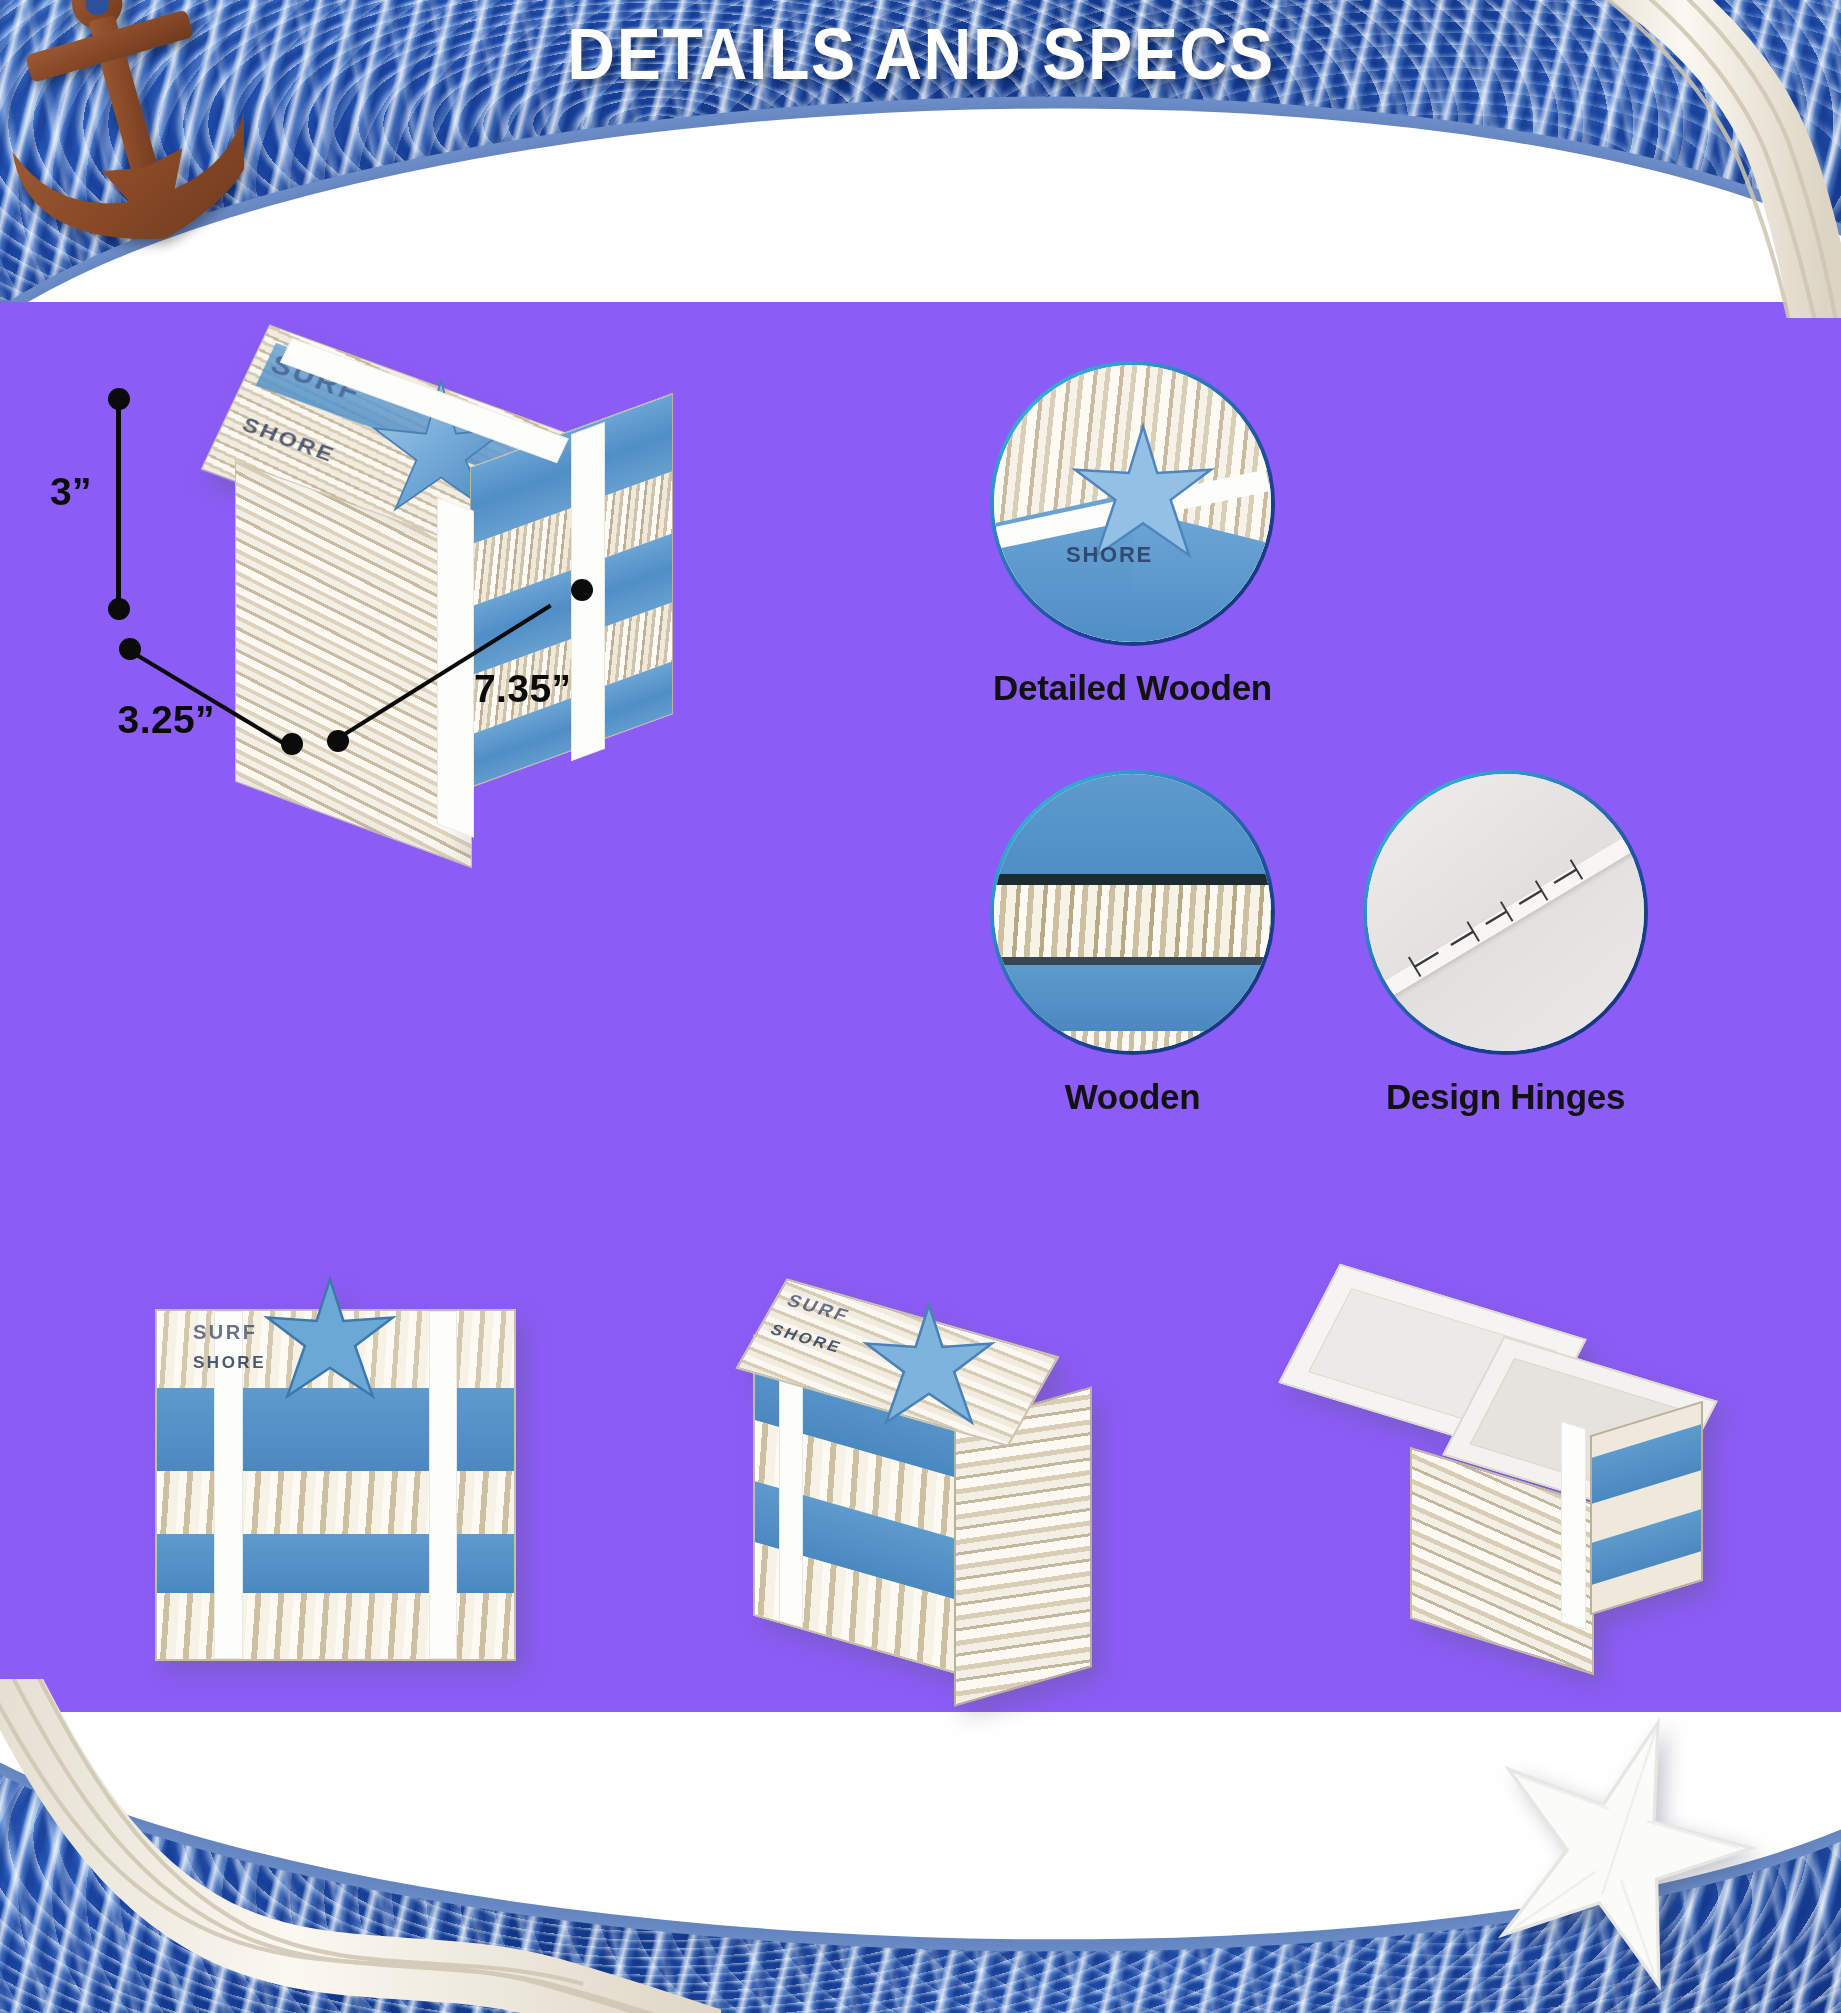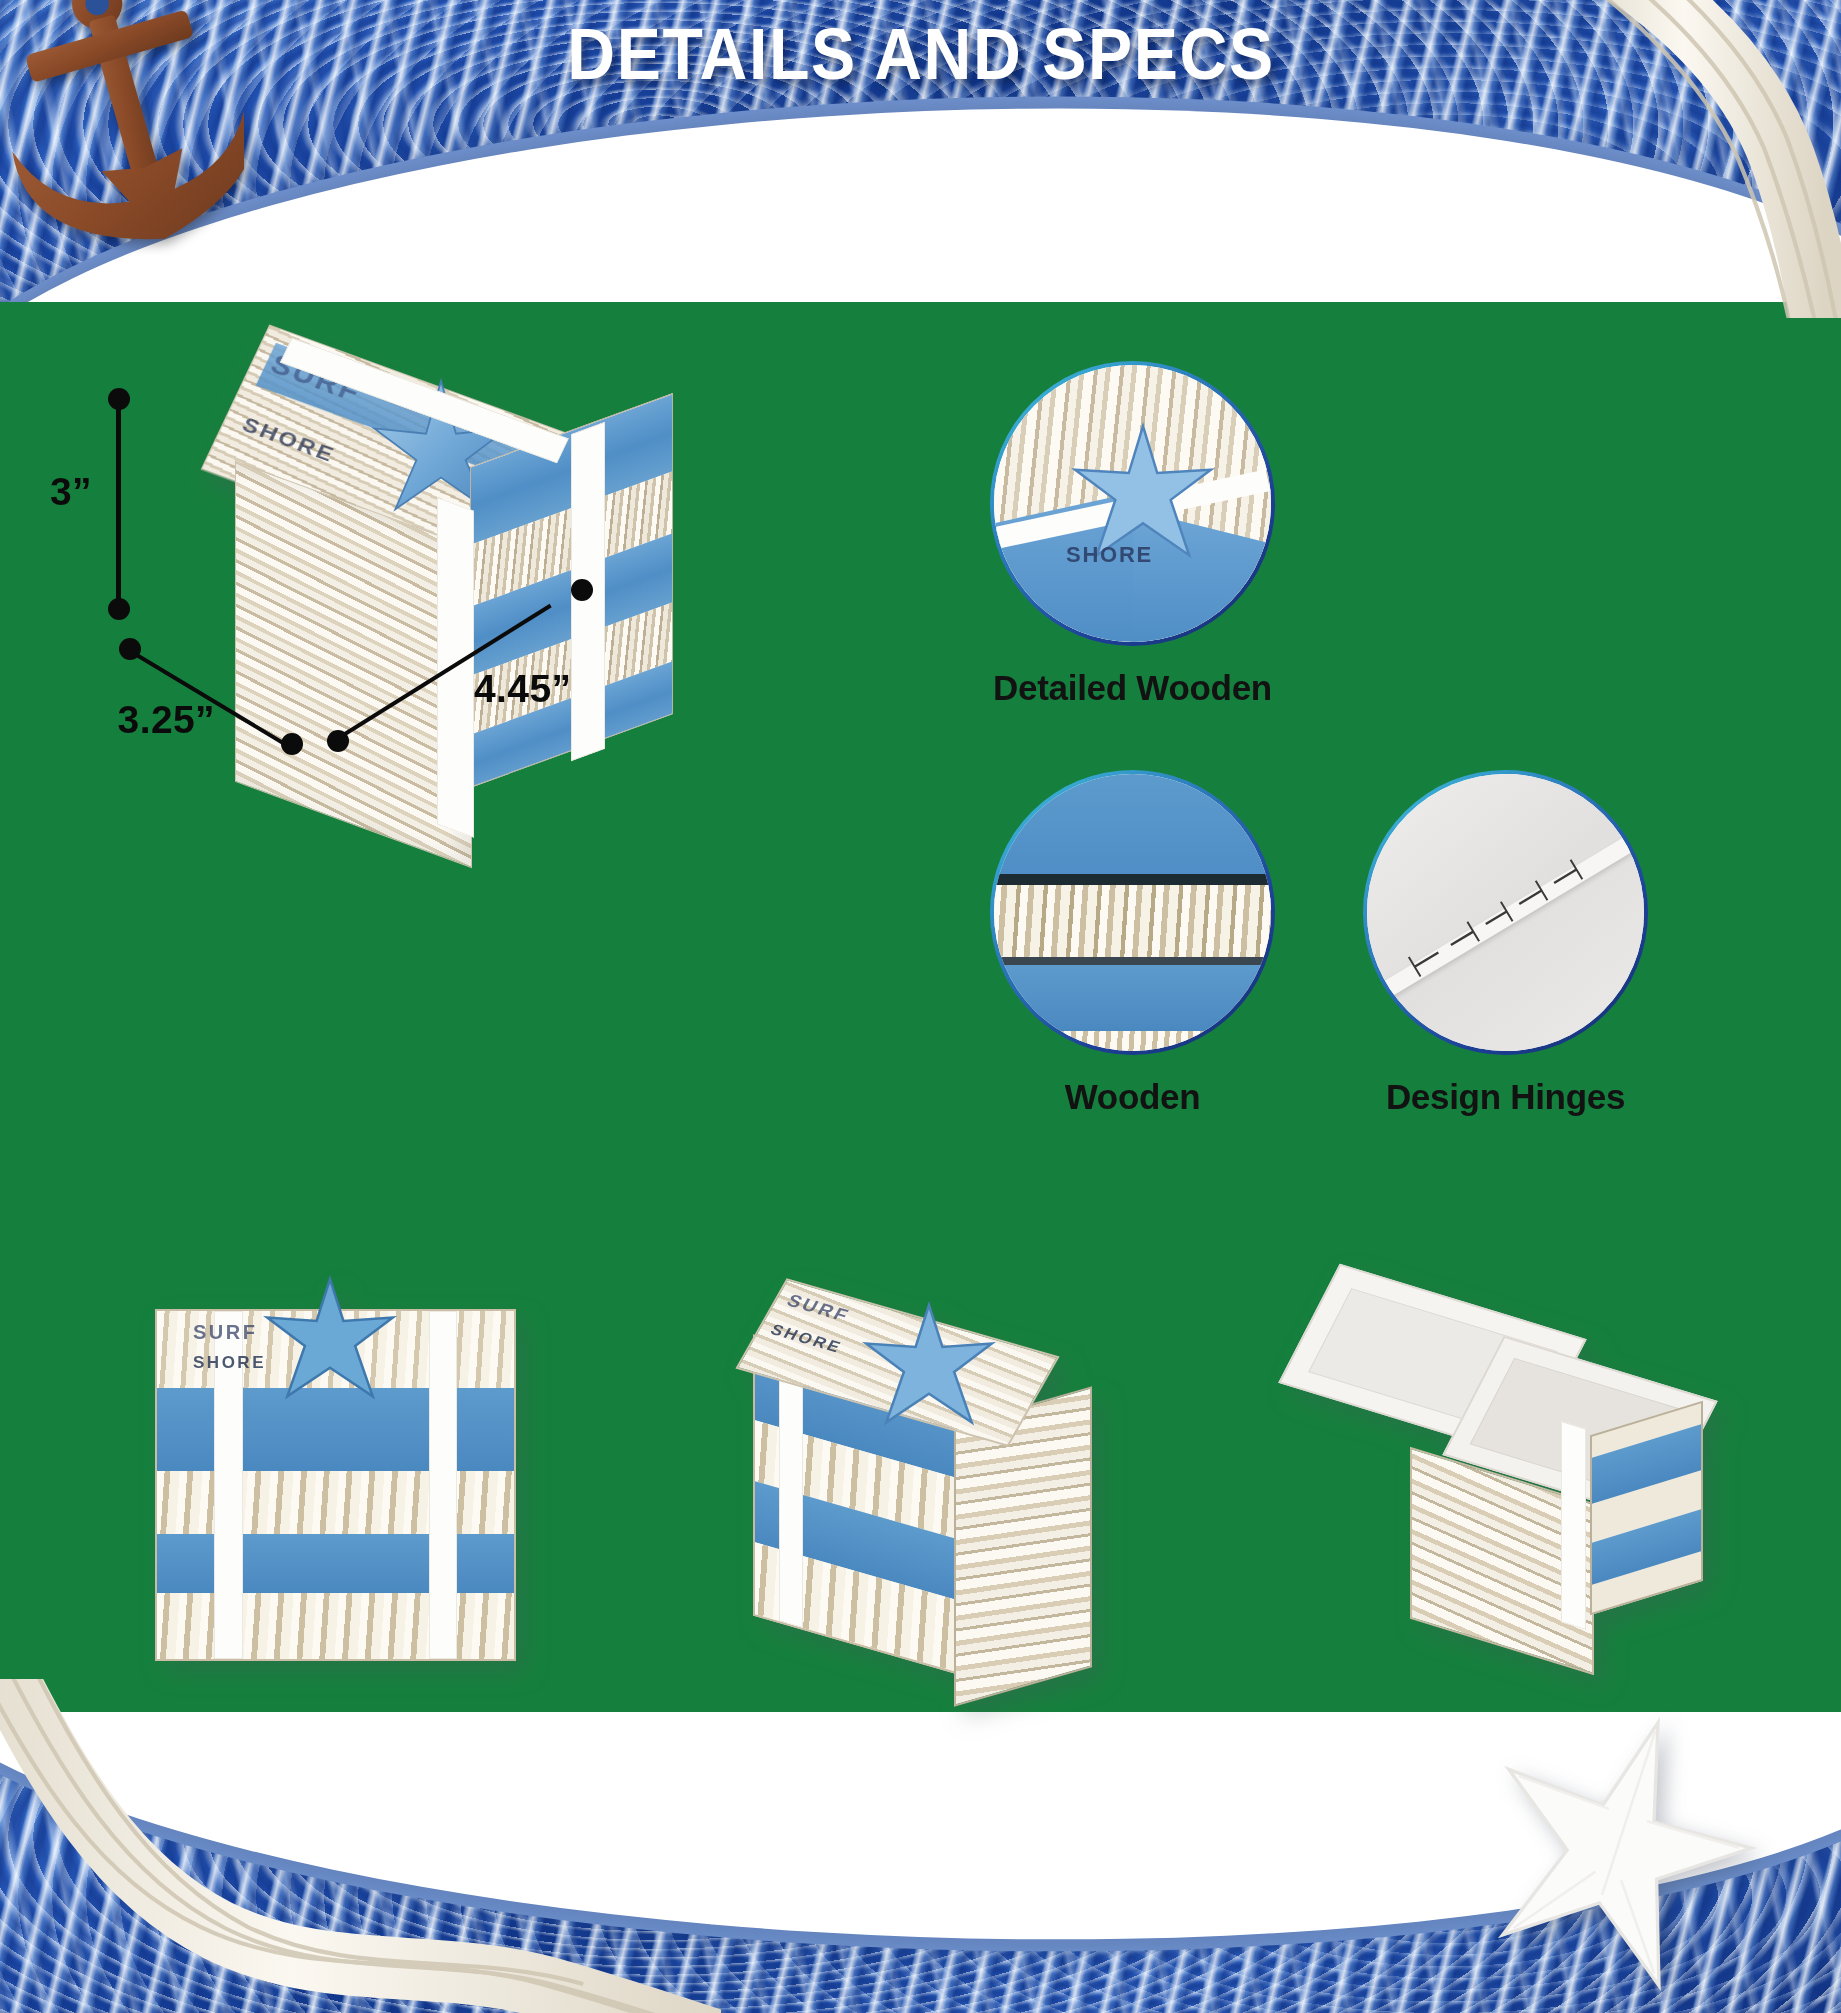--- a/index.html
+++ b/index.html
@@ -1,19 +1,19 @@
 <!DOCTYPE html>
 <html style="font-size:13.4px"><head>
 <meta charset="utf-8">
 <style>
   html, body { margin:0; padding:0; background:#fff; }
   body { width:1842px; height:2014px; position:relative; overflow:hidden;
          font-family:"Liberation Sans", sans-serif; }
 
-  .stage { position:absolute; inset:0; background:#15803d;padding-left:44px; }
+  .stage { position:absolute; inset:0; background:#8b5cf6;padding-left:44px; }
 
   
   .band { position:absolute; left:0; width:1842px; overflow:hidden; }
   .band-top { top:0; height:302px; }
   .band-bottom { bottom:0; height:302px; }
 
   .agate {
     position:absolute; inset:-17px;
     background:
       repeating-linear-gradient(104deg,
@@ -234,21 +234,21 @@
     <div class="dim-label" style="left:-76px; top:0px;">3”</div>
 
     <div class="dim-dot" style="left:-6.7px; top:168px;"></div>
     <div class="dim-line" style="left:4.2px; top:179px; width:195px; height:4.2px; transform-origin:left center; transform:rotate(31deg);"></div>
     <div class="dim-dot" style="left:155px; top:263px;"></div>
     <div class="dim-label" style="left:-8.4px; top:228px;">3.25”</div>
 
     <div class="dim-dot" style="left:445px; top:109px;"></div>
     <div class="dim-line" style="left:211px; top:267px; width:252px; height:4.2px; transform-origin:left center; transform:rotate(-32deg);"></div>
     <div class="dim-dot" style="left:201px; top:260px;"></div>
-    <div class="dim-label" style="left:348px; top:197px;">4.45”</div>
+    <div class="dim-label" style="left:348px; top:197px;">7.35”</div>
   </div>
 
   <div class="features">
 
     <div class="frow">
 
       <div class="fcell">
         <div class="circle">
           <div class="circle-inner">
             <div style="position:absolute;inset:0;background:

